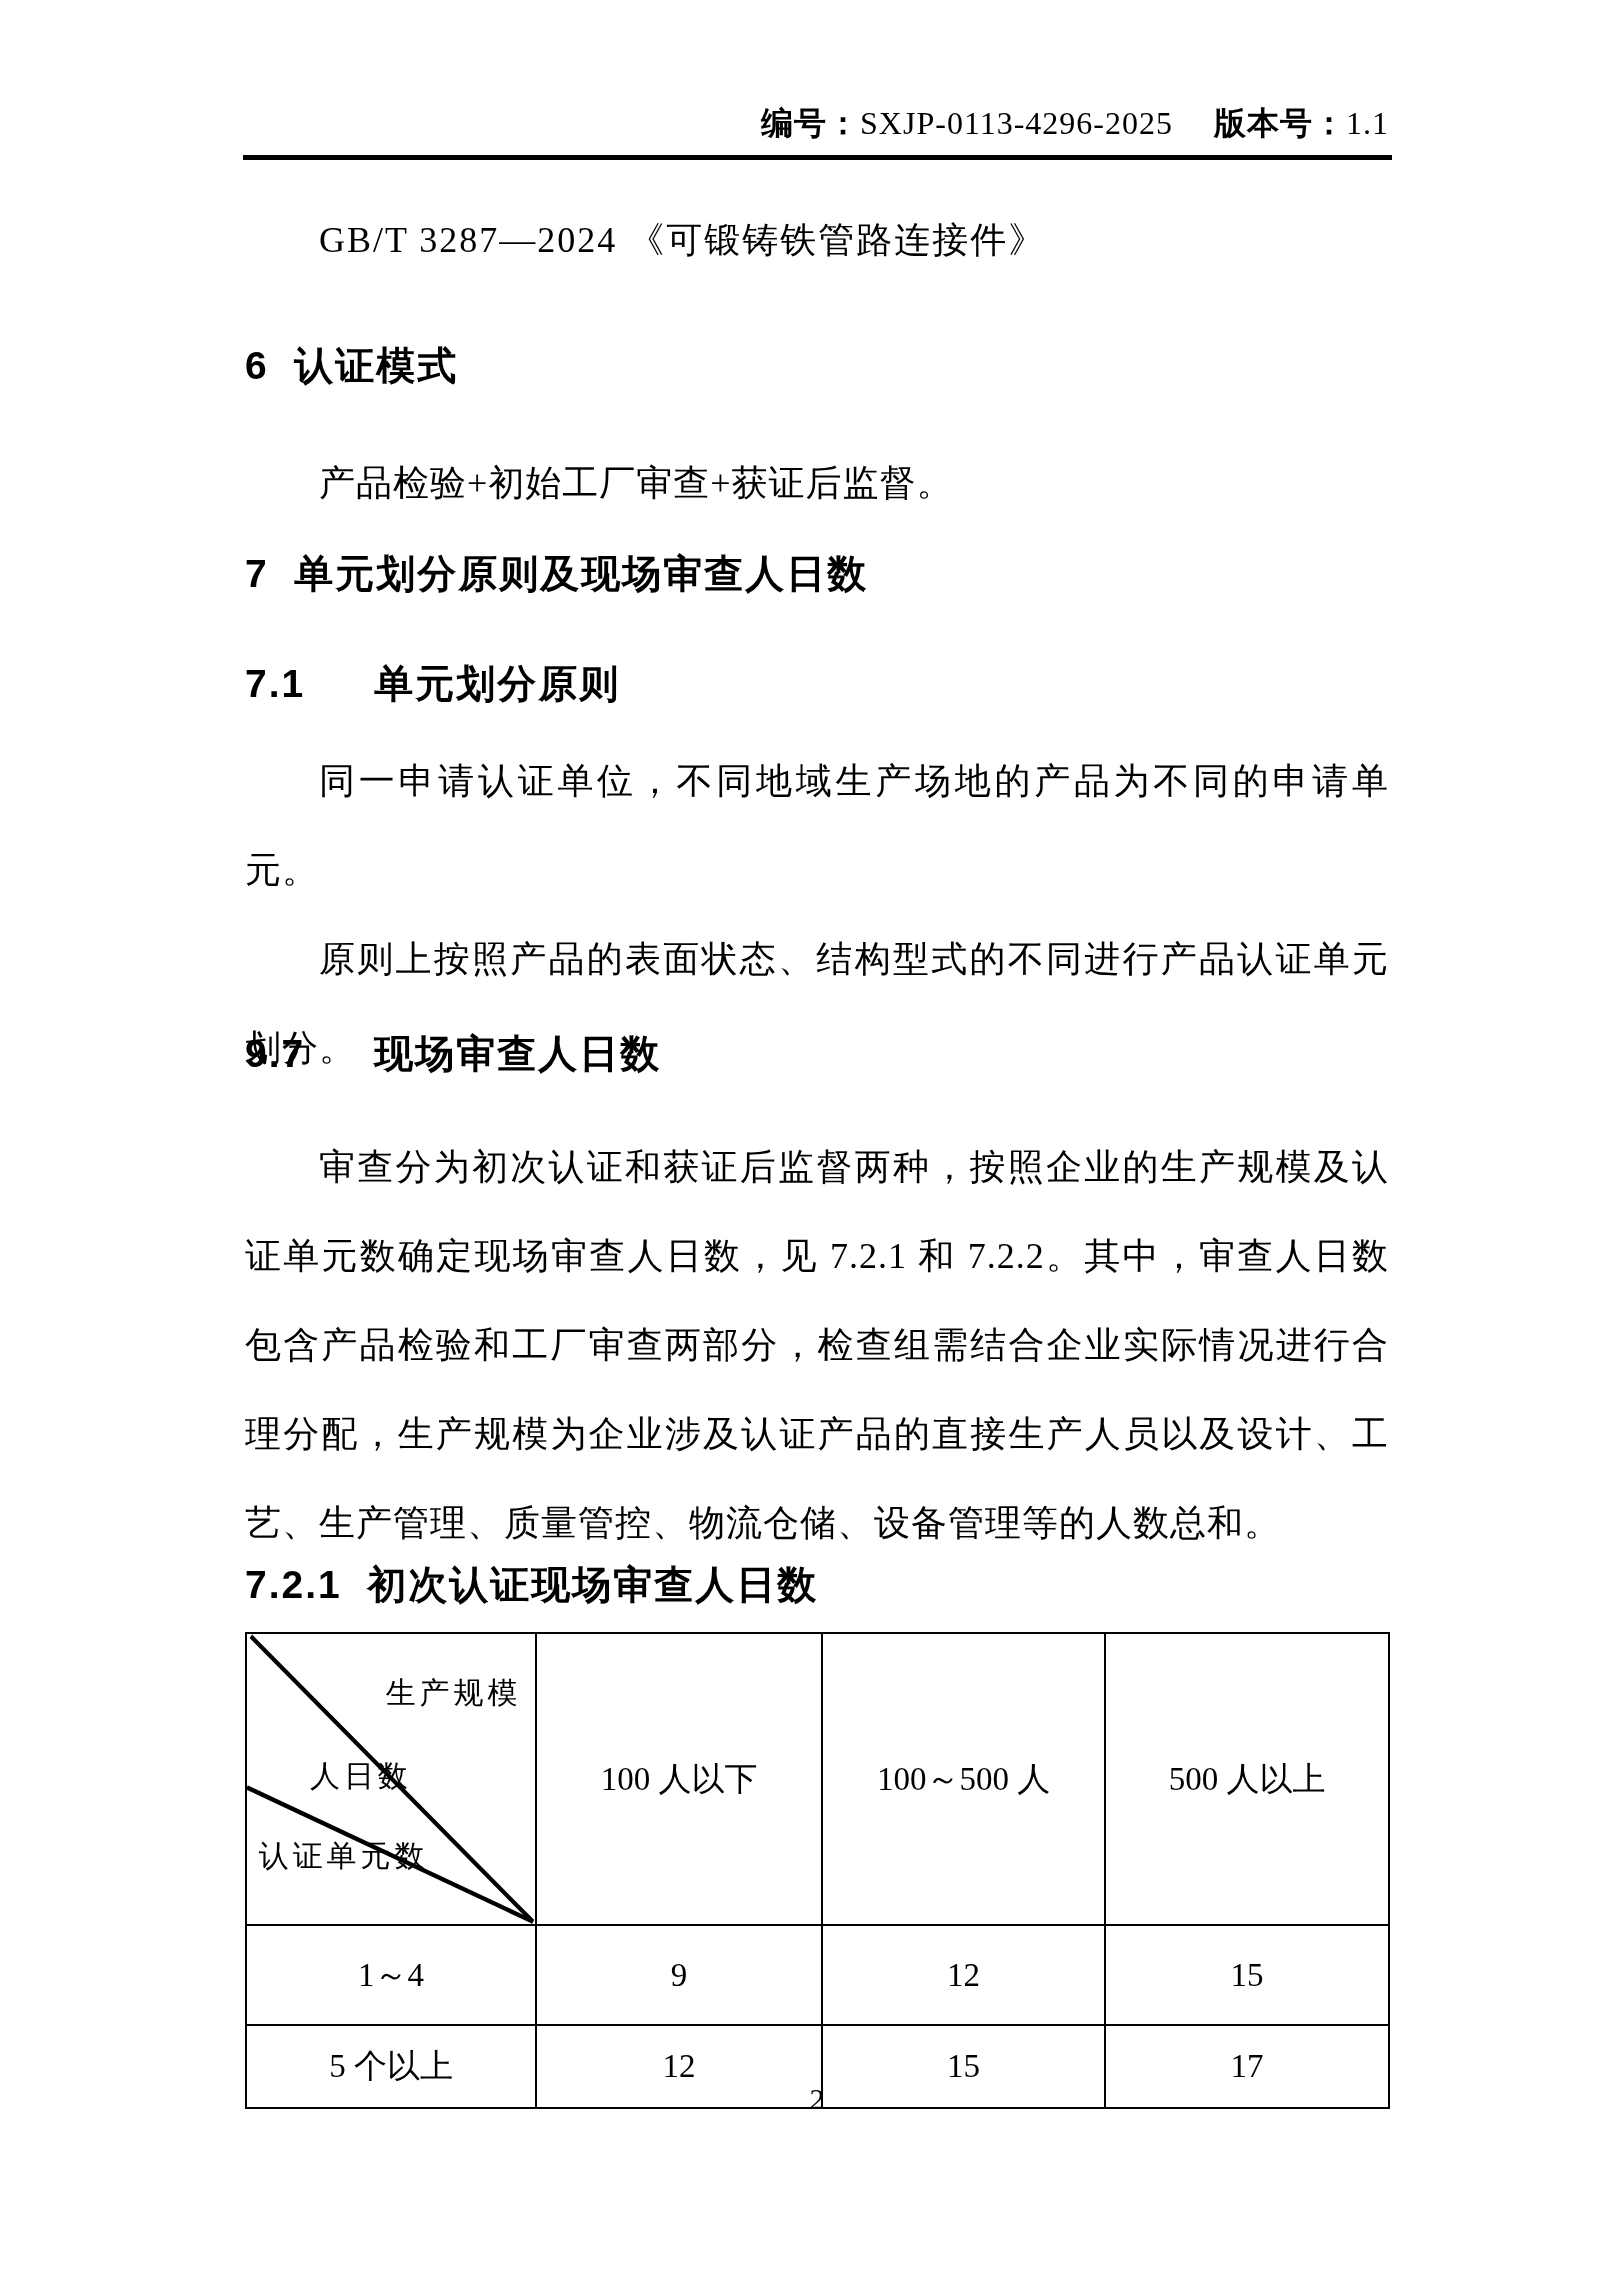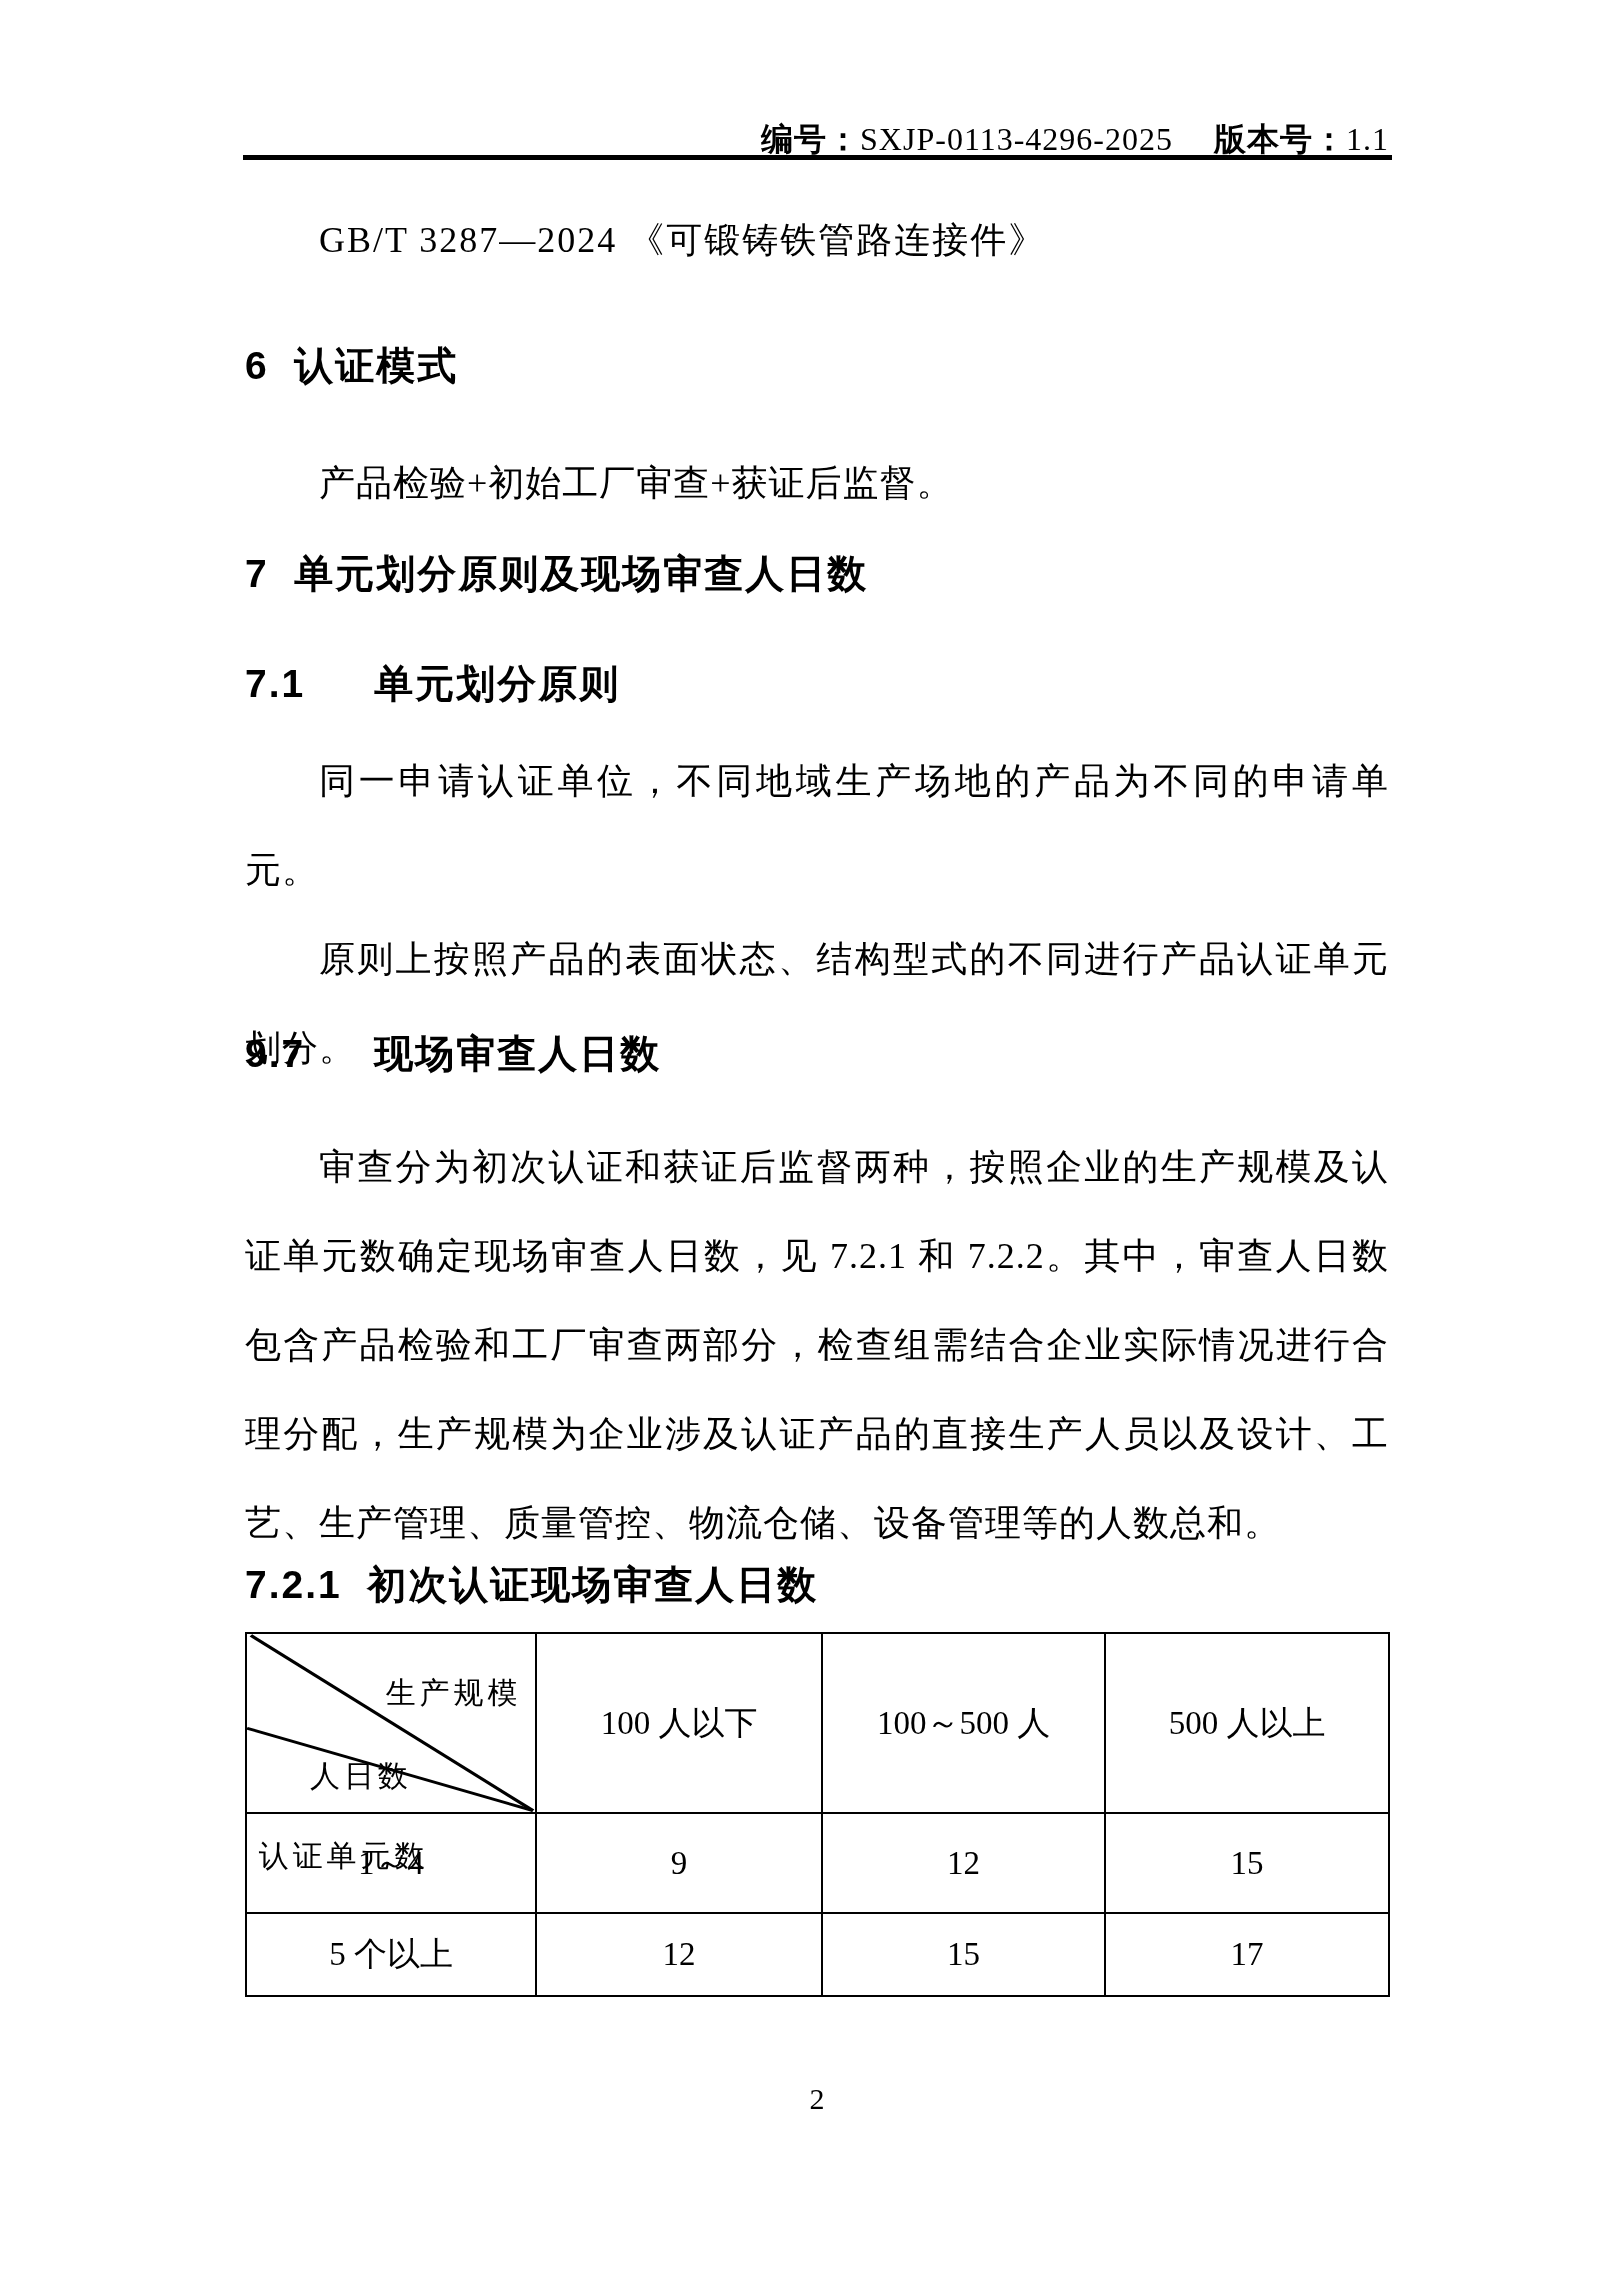--- a/index.html
+++ b/index.html
@@ -14,21 +14,20 @@
   }
   .abs { position: absolute; left: 245px; width: 1144px; }
 
   
   .doc-header {
     top: 102px;
     text-align: right;
     font-size: 32px;
     letter-spacing: 1px;
     white-space: nowrap;
-    margin-top: 16px;
   }
   .doc-header .lbl {
     font-weight: bold;
     font-family: "Liberation Sans", "DejaVu Sans", sans-serif;
   }
   .doc-header .ver-lbl { margin-left: 41px; }
   .header-rule {
     position: absolute;
     left: 243px;
     top: 155px;
@@ -80,21 +79,21 @@
     table-layout: fixed;
     width: 1144px;
   }
   table.audit td {
     border: 2px solid #000000;
     text-align: center;
     vertical-align: middle;
     font-size: 33px;
     padding: 0;
   }
-  tr.hdr-row  { height: 180px; }
+  tr.hdr-row  { height: 292px; }
   tr.data-row1{ height: 100px; }
   tr.data-row2{ height: 83px; }
 
   td.corner { position: relative; padding: 0; }
   .corner-svg { position: absolute; left: 0; top: 0; width: 100%; height: 100%; display: block; }
   .corner-label {
     position: absolute;
     font-size: 30px;
     letter-spacing: 3.9px;
     white-space: nowrap;

